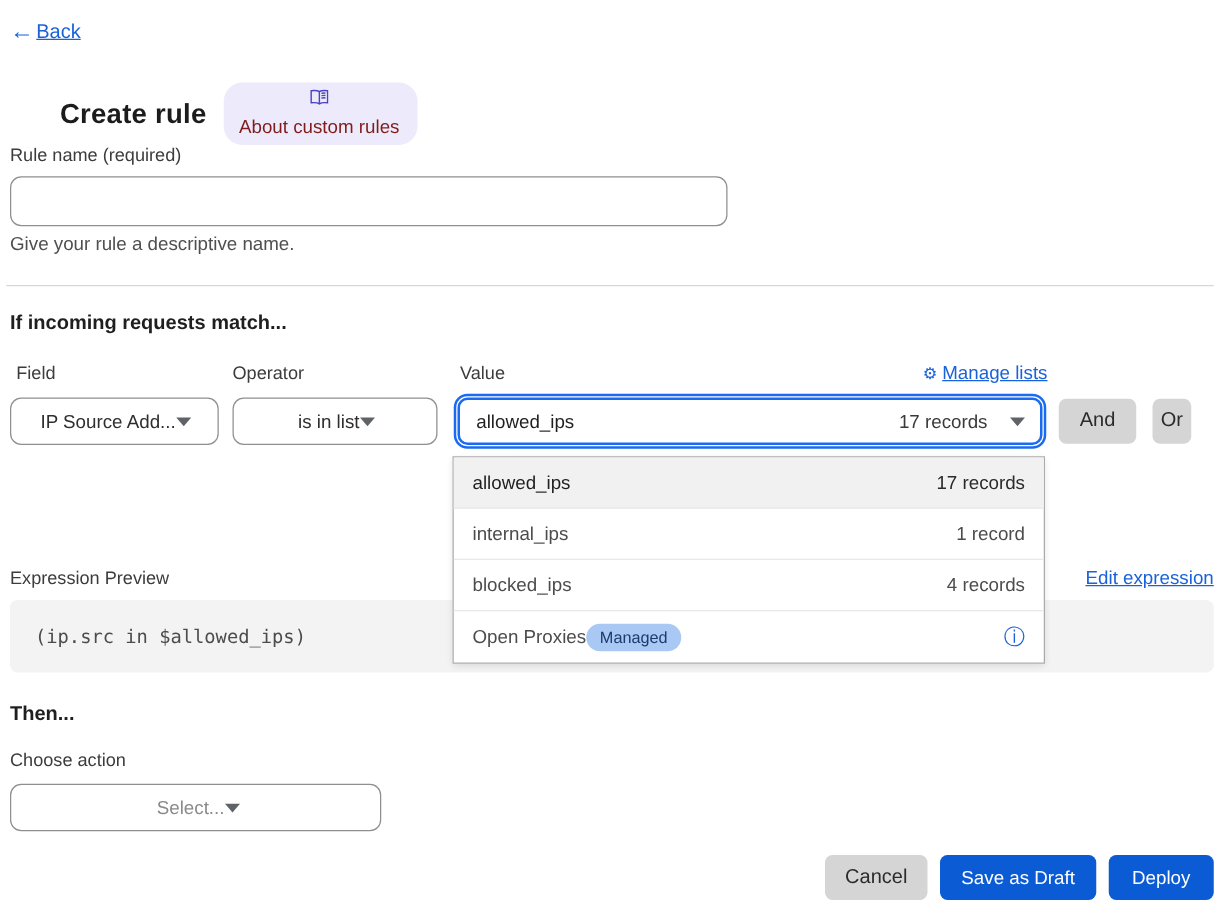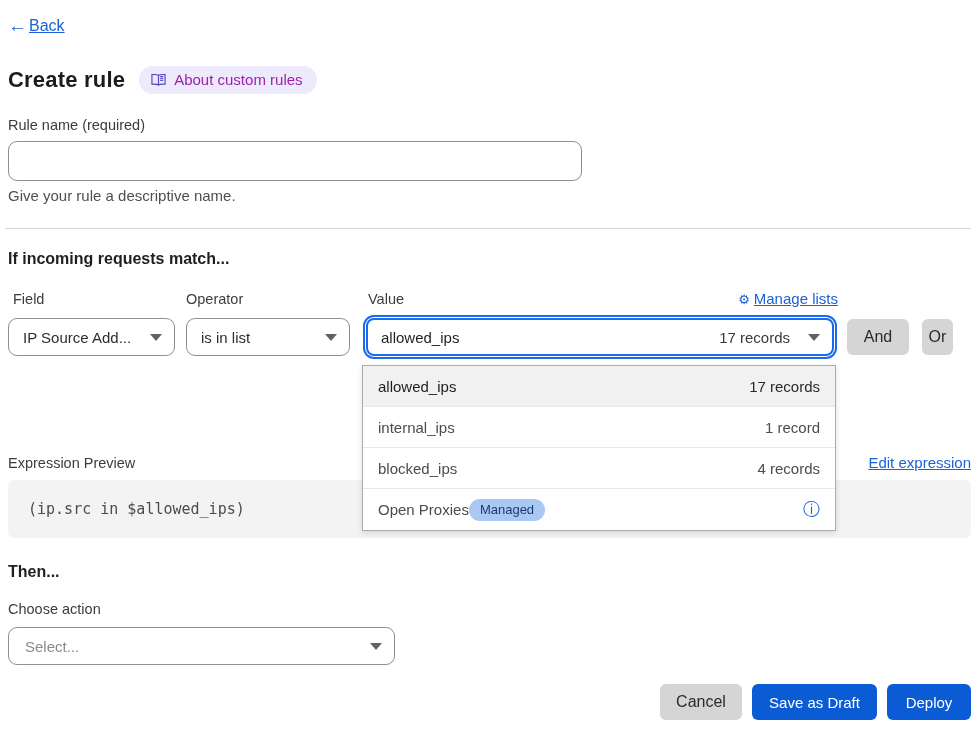--- a/index.html
+++ b/index.html
@@ -10,23 +10,23 @@
   
   .link { color:#1a62d9; text-decoration:none; cursor:pointer; }
   .link .u { text-decoration:underline; }
 
   
   .back { position:absolute; left:8px; top:16px; font-size:16px; display:flex; align-items:center; gap:2px; }
   .back .arrow { font-size:19px; line-height:1; text-decoration:none; }
 
   
   .title-row { position:absolute; left:8px; top:66px; display:flex; align-items:center; gap:14px; }
-  .page-title { font-size:22px; font-weight:700; color:#1c1c1c; letter-spacing:0.2px; }
-  .about-badge { display:flex; align-items:center; gap:8px; background:#edebfb; color:#a21caf;
-                 border-radius:15px; padding:5px 14px 6px 12px; font-size:15px; cursor:pointer; }
+  .page-title { font-size:22px; font-weight:700; color:#1c1c1c; letter-spacing:0.2px;margin-left:40px; }
+  .about-badge { display:flex; align-items:center; gap:8px; background:#edebfb; color:#7f1d1d;
+                 border-radius:15px; padding:5px 14px 6px 12px; font-size:15px; cursor:pointer;flex-direction:column; }
   .about-badge svg { display:block; }
 
   
   .field-label { font-size:14.5px; color:#3c3c3c; }
   .rule-name-label { position:absolute; left:8px; top:117px; }
   .rule-name-input { position:absolute; left:8px; top:141px; width:574px; height:40px;
                      border:1px solid #8f8f8f; border-radius:9px; font-size:15px; padding:0 12px;
                      font-family:"Liberation Sans", sans-serif; color:#222; outline:none; }
   .rule-name-helper { position:absolute; left:8px; top:187px; font-size:15px; color:#4f4f4f; }
 
@@ -36,27 +36,27 @@
   .match-heading { position:absolute; left:8px; top:250px; }
 
   .lbl-field { position:absolute; left:13px; top:291px; }
   .lbl-operator { position:absolute; left:186px; top:291px; }
   .lbl-value { position:absolute; left:368px; top:291px; }
   .manage-lists { position:absolute; left:560px; top:290px; width:278px; text-align:right;
                   font-size:15px; display:block; }
   .manage-lists .gear { font-size:13px; text-decoration:none; margin-right:4px; }
 
   .select-box { position:absolute; height:38px; border:1px solid #8f8f8f; border-radius:9px;
-                background:#fff; display:flex; align-items:center; justify-content:space-between;
+                background:#fff; display:flex; align-items:center; justify-content:center;
                 padding:0 12px 0 14px; font-size:15px; color:#2e2e2e; cursor:pointer; }
   .caret { width:0; height:0; border-left:6px solid transparent; border-right:6px solid transparent;
            border-top:7px solid #5f6368; flex:none; }
   .field-select { left:8px; top:318px; width:167px; }
   .operator-select { left:186px; top:318px; width:164px; }
-  .action-select { left:8px; top:627px; width:387px;padding-left:16px; }
+  .action-select { left:8px; top:627px; width:297px;padding-left:16px; }
   .placeholder { color:#8a8a8a; }
 
   
   .value-combo { position:absolute; left:366px; top:318px; width:468px; height:38px;
                  border:2px solid #1a6bf0; border-radius:8px; background:#fff;
                  box-shadow:0 0 0 1px #fff, 0 0 0 3px #1a6bf0;
                  display:flex; align-items:center; justify-content:space-between;
                  padding:0 12px 0 13px; font-size:15px; cursor:pointer; }
   .value-combo .sel { color:#1f1f1f; }
   .value-combo .right { display:flex; align-items:center; gap:18px; color:#3a3a3a; }

